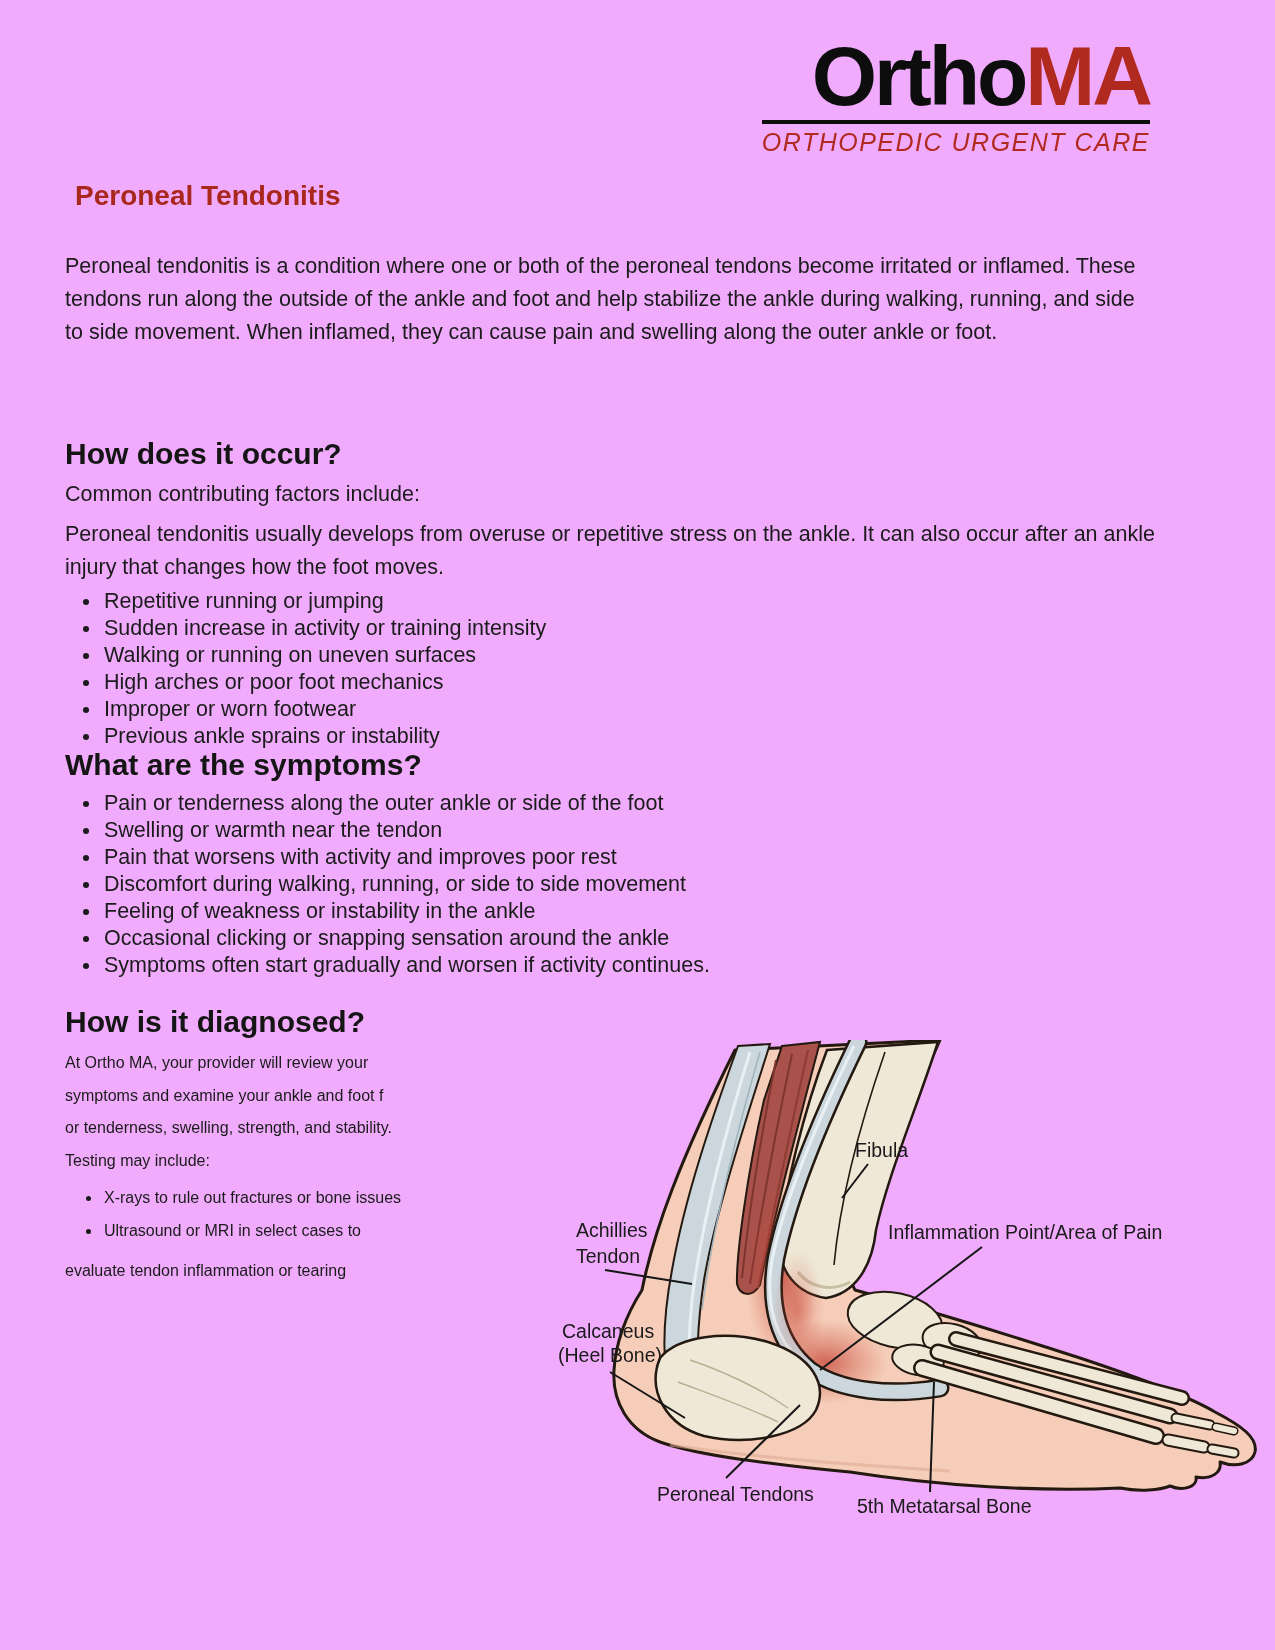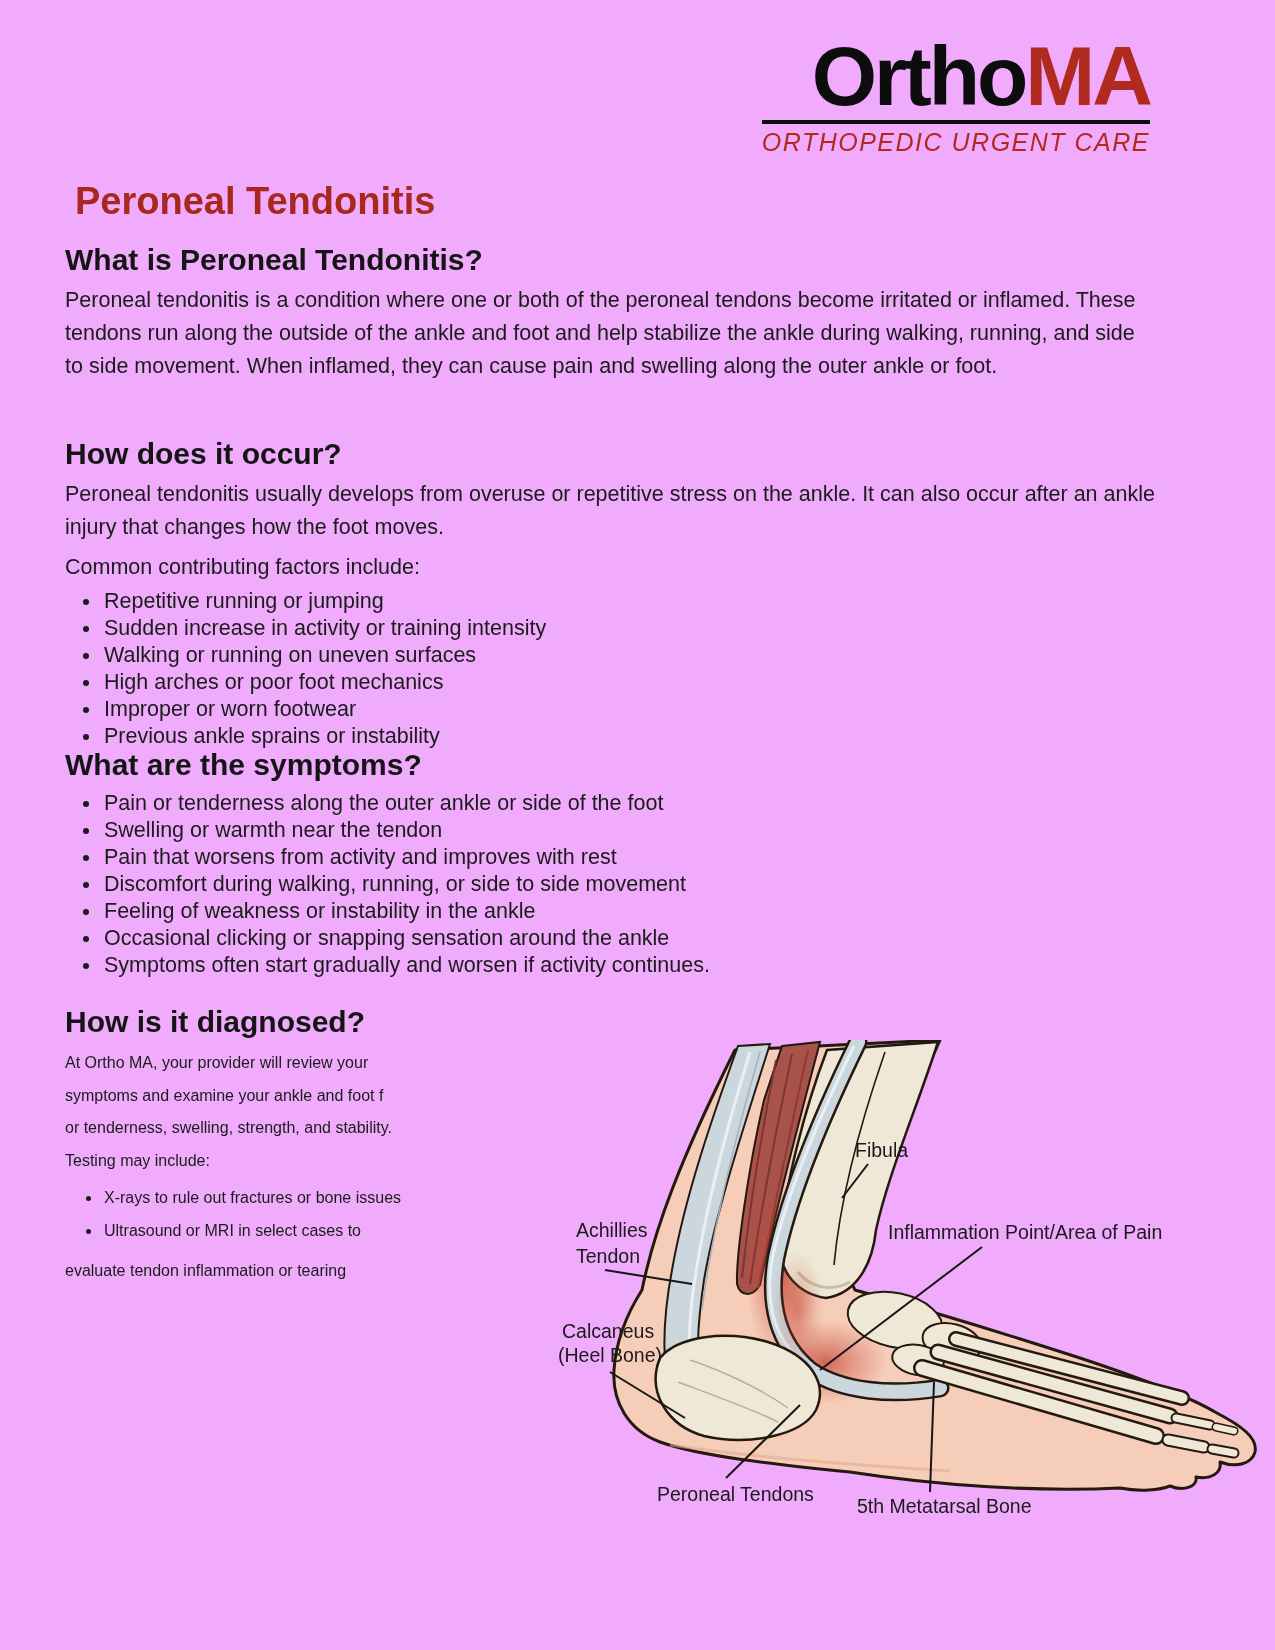--- a/index.html
+++ b/index.html
@@ -11,21 +11,21 @@
   .logo{position:absolute;top:34px;right:125px;text-align:right;}
   .logo-word{font-size:84px;font-weight:800;letter-spacing:-3px;line-height:1;white-space:nowrap;}
   .logo-black{color:#0d0d0d;}
   .logo-red{color:#b02a20;}
   .logo-tag{
     border-top:4px solid #0d0d0d;margin-top:2px;padding-top:4px;
     font-size:25px;font-weight:400;font-style:italic;letter-spacing:1.5px;
     color:#b02a20;white-space:nowrap;
   }
   
-  .doc-title{position:absolute;left:75px;top:180px;font-size:38px;font-weight:700;color:#a9281d;}
+  .doc-title{position:absolute;left:75px;top:180px;font-size:28px;font-weight:700;color:#a9281d;}
   
   .sec{position:absolute;left:65px;}
   .sec h2{margin:0;font-size:30px;font-weight:700;color:#151515;}
   .sec p{margin:7px 0 0 0;font-size:21.5px;line-height:33px;color:#1b1b1b;}
   .sec-what{top:243px;width:1085px;}
   .sec-occur{top:437px;width:1090px;}
   .sec-symptoms{top:748px;width:1090px;}
   .sec-diag{top:1005px;width:482px;}
   .plainline{margin:0;font-size:21.5px;line-height:29px;}
   ul.blist{margin:4px 0 0 0;padding-left:37px;}
@@ -44,44 +44,43 @@
 <div class="page">
 
   <div class="logo">
     <div class="logo-word"><span class="logo-black">Ortho</span><span class="logo-red">MA</span></div>
     <div class="logo-tag">ORTHOPEDIC URGENT CARE</div>
   </div>
 
   <div class="doc-title">Peroneal Tendonitis</div>
 
   <div class="sec sec-what">
-    <h2>What is Peroneal Tendonitis?</h2>
     <p>Peroneal tendonitis is a condition where one or both of the peroneal tendons become irritated or inflamed. These tendons run along the outside of the ankle and foot and help stabilize the ankle during walking, running, and side to side movement. When inflamed, they can cause pain and swelling along the outer ankle or foot.</p>
   </div>
 
   <div class="sec sec-occur">
     <h2>How does it occur?</h2>
+    <p class="plainline">Common contributing factors include:</p>
     <p class="plainline" style="margin-top:7px;">Peroneal tendonitis usually develops from overuse or repetitive stress on the ankle. It can also occur after an ankle injury that changes how the foot moves.</p>
-    <p class="plainline">Common contributing factors include:</p>
     <ul class="blist">
       <li>Repetitive running or jumping</li>
       <li>Sudden increase in activity or training intensity</li>
       <li>Walking or running on uneven surfaces</li>
       <li>High arches or poor foot mechanics</li>
       <li>Improper or worn footwear</li>
       <li>Previous ankle sprains or instability</li>
     </ul>
   </div>
 
   <div class="sec sec-symptoms">
     <h2>What are the symptoms?</h2>
     <ul class="blist" style="margin-top:8px;">
       <li>Pain or tenderness along the outer ankle or side of the foot</li>
       <li>Swelling or warmth near the tendon</li>
-      <li>Pain that worsens from activity and improves with rest</li>
+      <li>Pain that worsens with activity and improves poor rest</li>
       <li>Discomfort during walking, running, or side to side movement</li>
       <li>Feeling of weakness or instability in the ankle</li>
       <li>Occasional clicking or snapping sensation around the ankle</li>
       <li>Symptoms often start gradually and worsen if activity continues.</li>
     </ul>
   </div>
 
   <div class="sec sec-diag">
     <h2>How is it diagnosed?</h2>
     <p>At Ortho MA, your provider will review your

